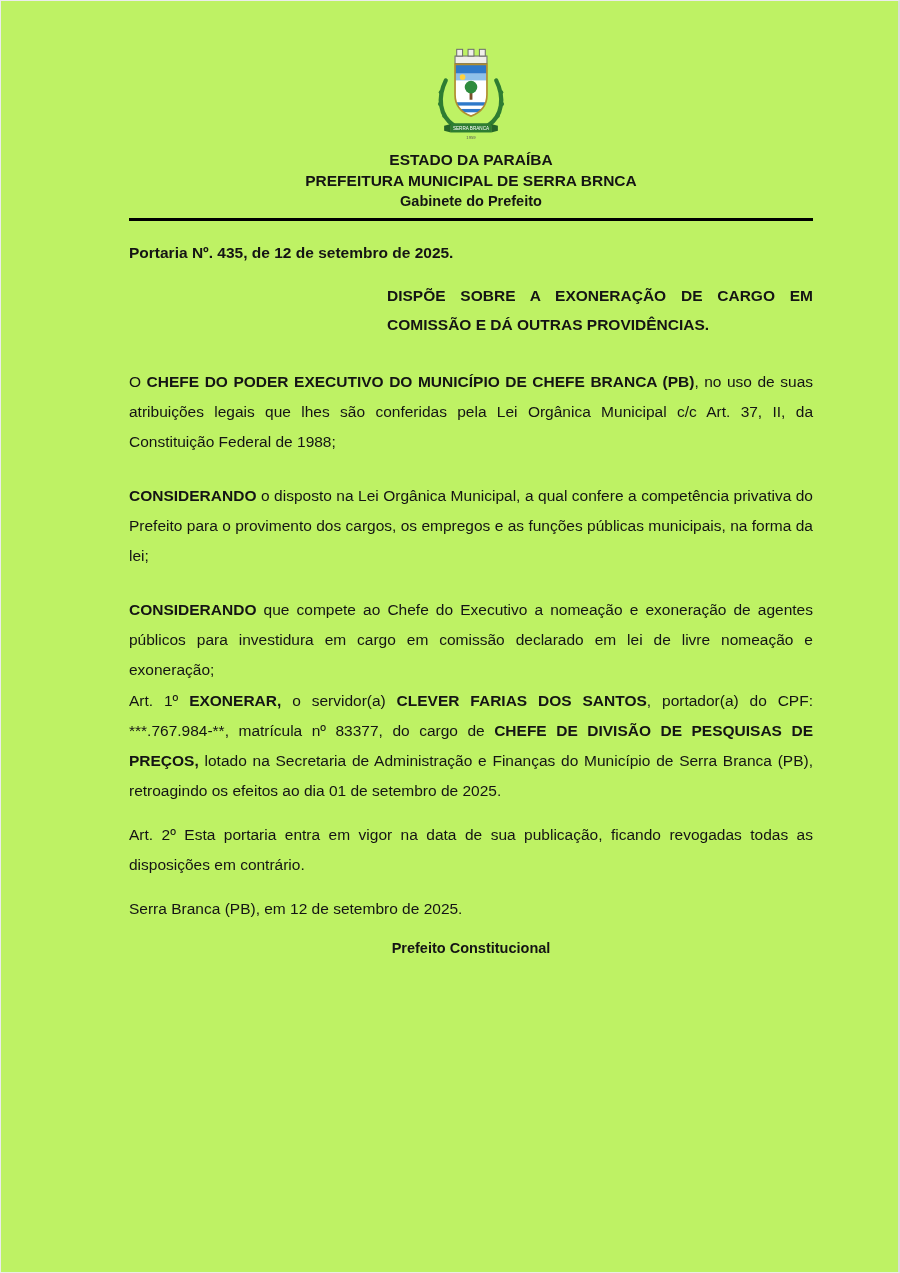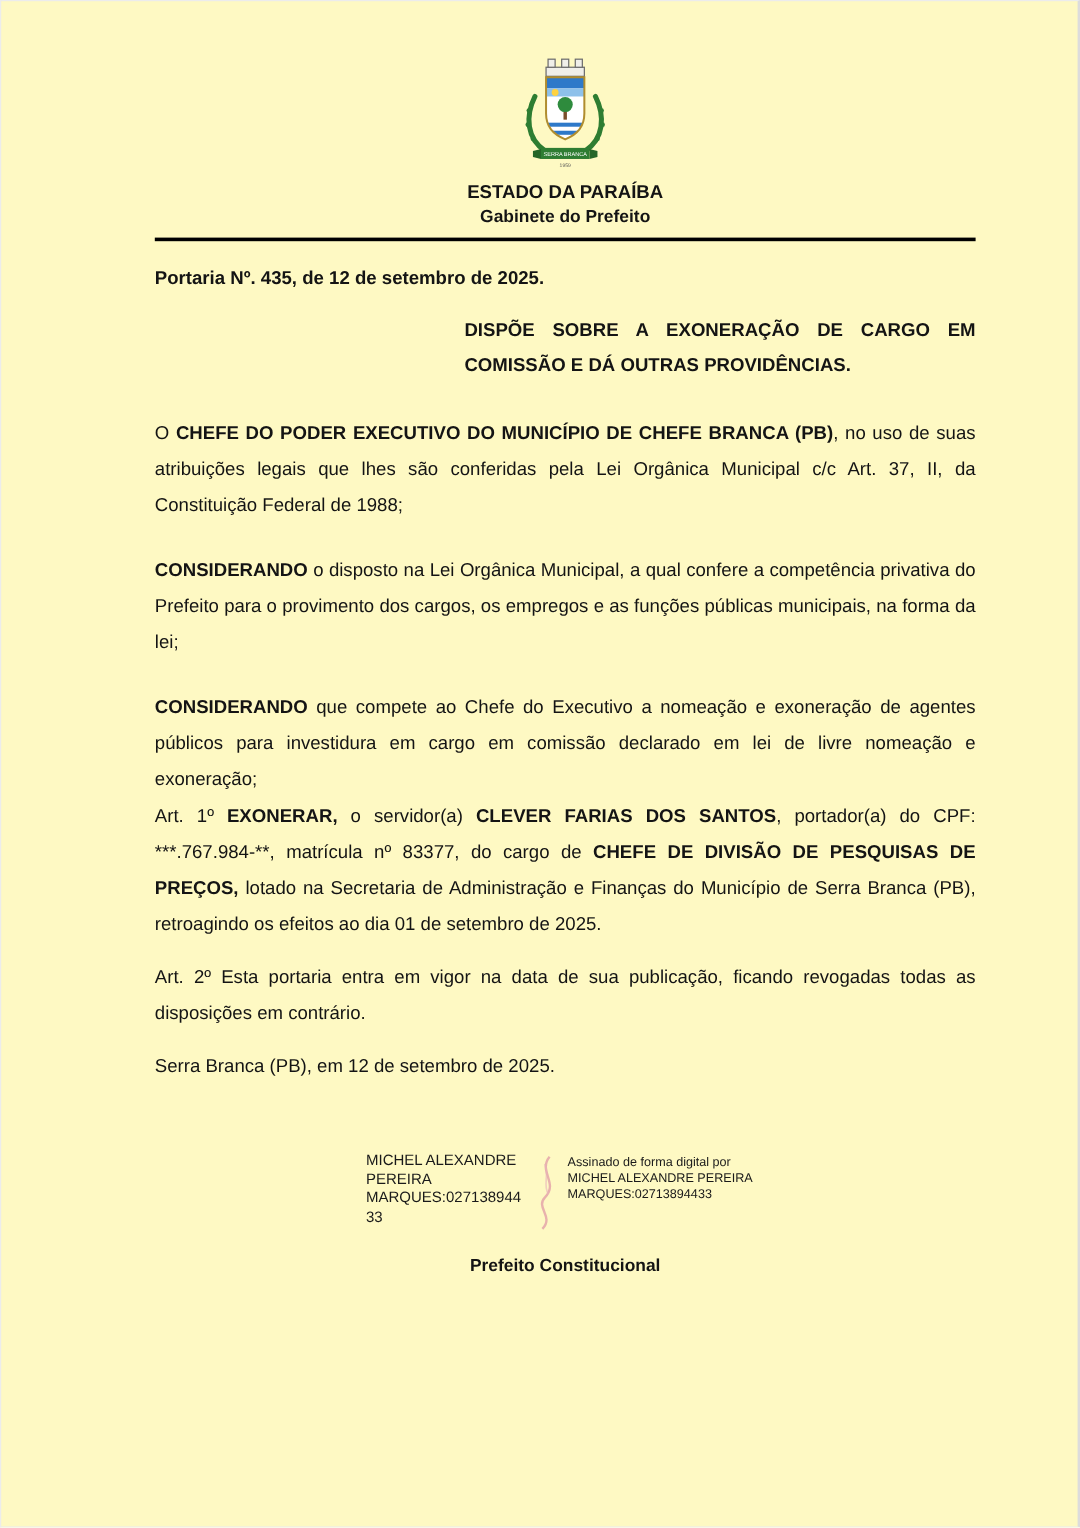--- a/index.html
+++ b/index.html
@@ -1,21 +1,21 @@
 <!DOCTYPE html>
 <html lang="pt-BR"><head>
 <meta charset="utf-8">
 <style>
   * { box-sizing: border-box; }
   html, body { margin: 0; padding: 0; background: #ffffff; }
   .page {
     width: 900px;
     height: 1273px;
     margin: 0 auto;
-    background: #fef9c3;
+    background: #bef264;
     font-family: "Liberation Sans", "DejaVu Sans", sans-serif;
     color: #141414;
     padding: 44px 85px 0 128px;
     position: relative;
     border: 1px solid #ececec;
     border-right: 2px solid #dcdcdc;
     overflow: hidden;
   }
   .crest { text-align: center; }
   .hdr { text-align: center; font-weight: bold; margin-top: 4px; }
@@ -93,20 +93,21 @@
       <path d="M18 96 l8 -2 v10 l-8 -2 z" fill="#256628"></path>
       <path d="M82 96 l-8 -2 v10 l8 -2 z" fill="#256628"></path>
       <rect x="26" y="93" width="48" height="11" fill="#2e7d32"></rect>
       <text x="50" y="101" font-size="5.5" fill="#ffffff" text-anchor="middle">SERRA BRANCA</text>
       <text x="50" y="112" font-size="5" fill="#555555" text-anchor="middle">1959</text>
     </svg>
   </div>
 
   <div class="hdr">
     <div class="hdr-main">ESTADO DA PARAÍBA</div>
+    <div class="hdr-main">PREFEITURA MUNICIPAL DE SERRA BRNCA</div>
     <div class="hdr-sub">Gabinete do Prefeito</div>
   </div>
 
   <div class="rule"></div>
 
   <p class="title">Portaria Nº. 435, de 12 de setembro de 2025.</p>
 
   <p class="summary">DISPÕE SOBRE A EXONERAÇÃO DE CARGO EM COMISSÃO E DÁ OUTRAS PROVIDÊNCIAS.</p>
 
   <p class="par mt-preamble"><span>O </span><span class="b">CHEFE DO PODER EXECUTIVO DO MUNICÍPIO DE CHEFE BRANCA (PB)</span><span>, no uso de suas atribuições legais que lhes são conferidas pela Lei Orgânica Municipal c/c Art. 37, II, da Constituição Federal de 1988;</span></p>
@@ -115,26 +116,16 @@
 
   <p class="par mt-consid"><span class="b">CONSIDERANDO</span><span> que compete ao Chefe do Executivo a nomeação e exoneração de agentes públicos para investidura em cargo em comissão declarado em lei de livre nomeação e exoneração;</span></p>
 
 
   <p class="par mt-art1"><span>Art. 1º </span><span class="b">EXONERAR,</span><span> o servidor(a) </span><span class="b">CLEVER FARIAS DOS SANTOS</span><span>, portador(a) do CPF: ***.767.984-**, matrícula nº 83377, do cargo de </span><span class="b">CHEFE DE DIVISÃO DE PESQUISAS DE PREÇOS,</span><span> lotado na Secretaria de Administração e Finanças do Município de Serra Branca (PB), retroagindo os efeitos ao dia 01 de setembro de 2025.</span></p>
 
   <p class="par mt-art2">Art. 2º Esta portaria entra em vigor na data de sua publicação, ficando revogadas todas as disposições em contrário.</p>
 
   <p class="dateline">Serra Branca (PB), em 12 de setembro de 2025.</p>
 
-  <div class="sig-stamp">
-    <div class="stamp-left">MICHEL ALEXANDRE PEREIRA MARQUES:02713894433</div>
-    <div class="stamp-squiggle">
-      <svg width="24" height="64" viewBox="0 0 24 64" aria-hidden="true">
-        <path d="M14 2 C 4 14, 22 24, 10 36 C 2 44, 18 52, 8 62" fill="none" stroke="#e09aa5" stroke-width="2" opacity="0.75"></path>
-        <path d="M10 8 C 14 18, 8 26, 13 33" fill="none" stroke="#e7b3bb" stroke-width="1.4" opacity="0.6"></path>
-      </svg>
-    </div>
-    <div class="stamp-right">Assinado de forma digital por MICHEL ALEXANDRE PEREIRA MARQUES:02713894433</div>
-  </div>
 
   <div class="sig-role">Prefeito Constitucional</div>
 
 </div>
 
 </body></html>

